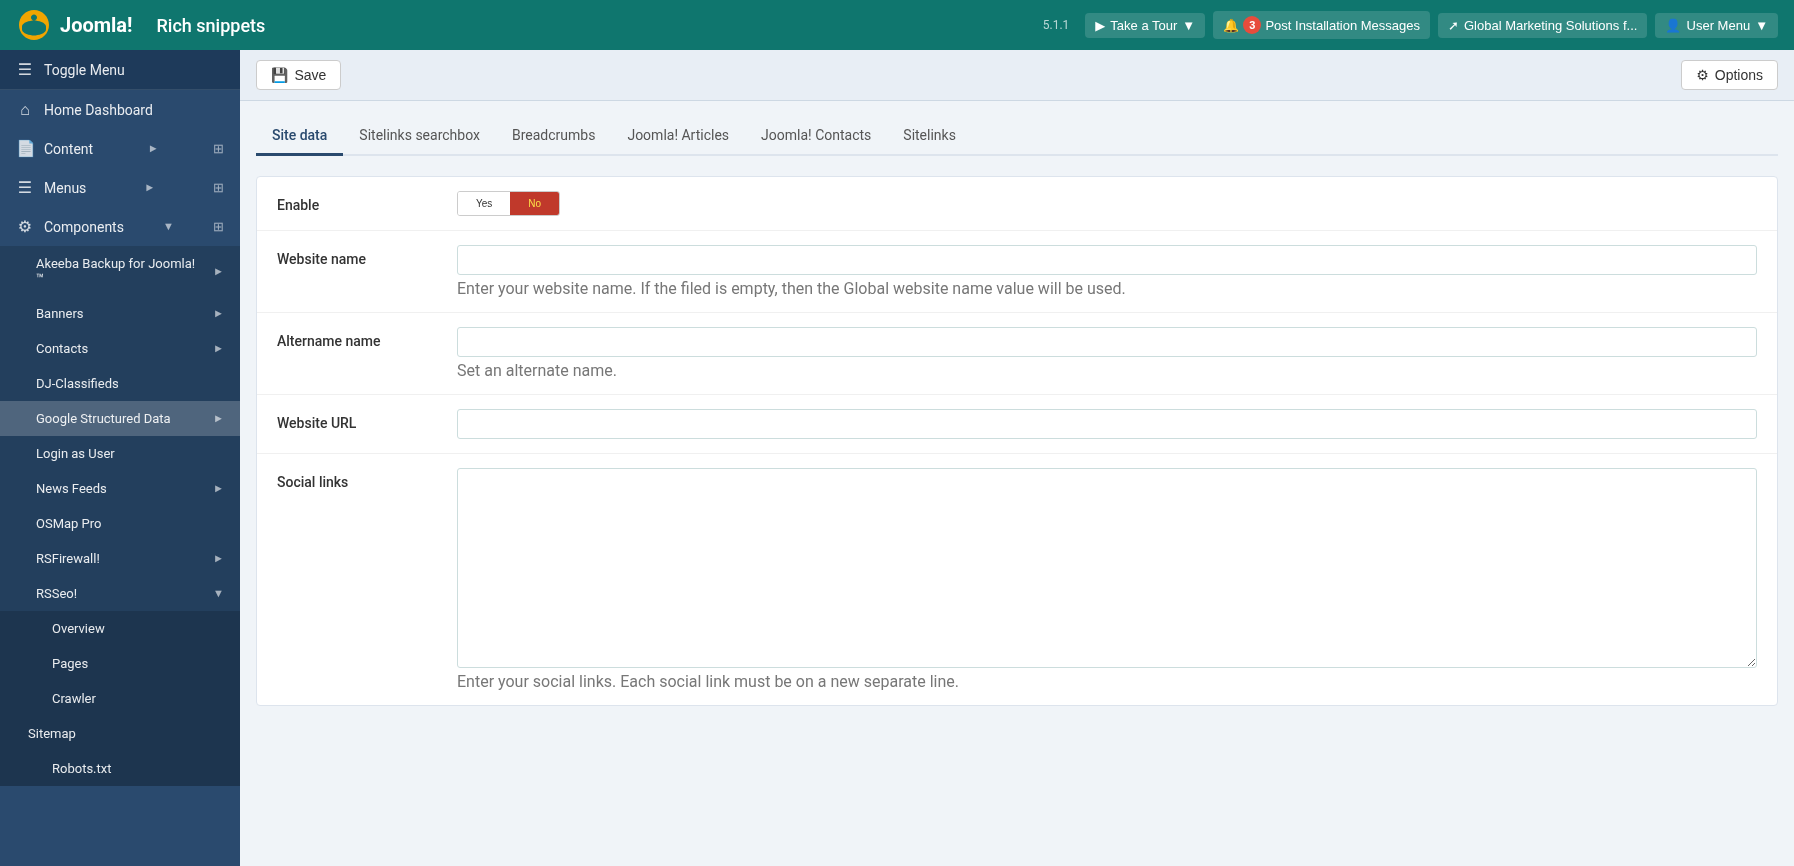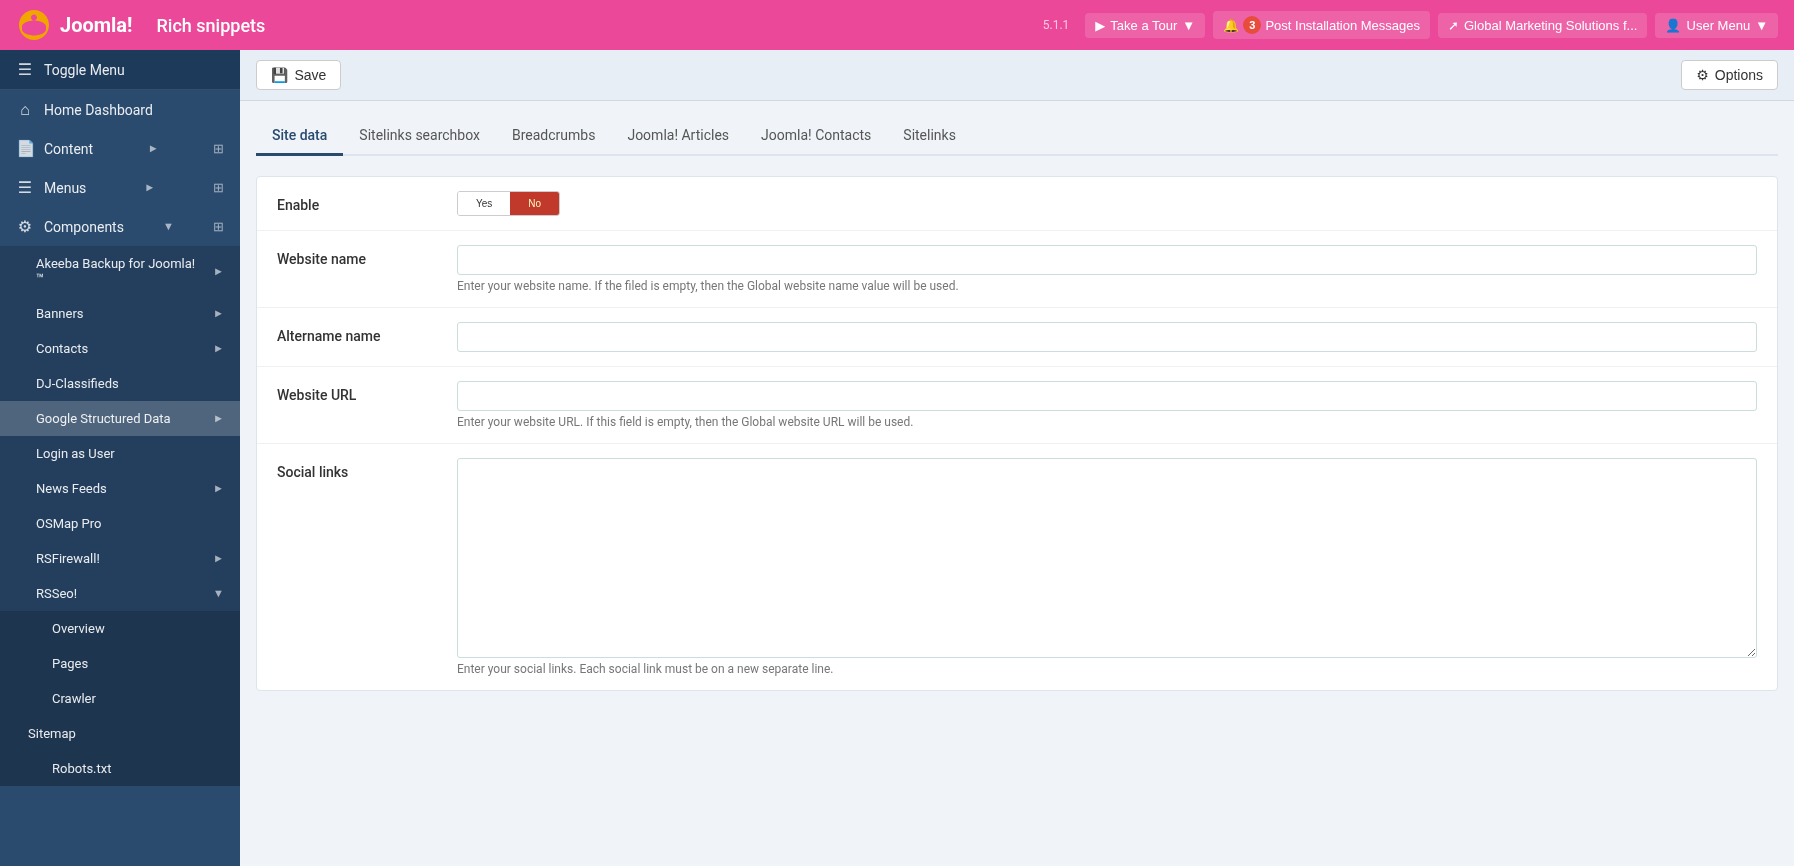--- a/index.html
+++ b/index.html
@@ -1,20 +1,20 @@
 <!DOCTYPE html>
 <html><head>
   <meta charset="utf-8">
   <style>
     * { box-sizing: border-box; margin: 0; padding: 0; }
     body { font-family: -apple-system, BlinkMacSystemFont, 'Segoe UI', Roboto, sans-serif; font-size: 14px; background: #f0f4f8; display: flex; flex-direction: column; height: 866px; overflow: hidden; }
 
     
     .topbar {
-      background: #ec4899;
+      background: #0f766e;
       color: #fff;
       height: 50px;
       display: flex;
       align-items: center;
       padding: 0 16px;
       gap: 12px;
       flex-shrink: 0;
     }
     .topbar-title {
       flex: 1;
@@ -239,21 +239,21 @@
       height: 200px;
       padding: 6px 10px;
       border: 1px solid #cdd;
       border-radius: 3px;
       font-size: 14px;
       color: #333;
       background: #fff;
       resize: vertical;
     }
     .form-hint {
-      font-size: 12px;
+      font-size: 16px;
       color: #777;
     }
 
     
     .toggle-group {
       display: flex;
       border: 1px solid #ccc;
       border-radius: 3px;
       overflow: hidden;
       width: fit-content;
@@ -265,21 +265,21 @@
       font-size: 10px;
       background: #fff;
       color: #333;
     }
     .toggle-btn.active-yes {
       background: #fff;
       color: #333;
     }
     .toggle-btn.active-no {
       background: #c0392b;
-      color: #fef9c3;
+      color: #fde047;
     }
 
     
     .joomla-logo {
       display: flex;
       align-items: center;
       gap: 8px;
       padding: 10px 16px;
       background: #1c3a5e;
       flex-shrink: 0;
@@ -471,28 +471,28 @@
           <div class="form-control-wrap">
             <input type="text" class="form-input" value="" style="">
             <span class="form-hint">Enter your website name. If the filed is empty, then the Global website name value will be used.</span>
           </div>
         </div>
 
         <div class="form-row">
           <div class="form-label">Altername name</div>
           <div class="form-control-wrap">
             <input type="text" class="form-input" value="" style="">
+            <span class="form-hint">Set an alternate name.</span>
           </div>
         </div>
 
         <div class="form-row">
           <div class="form-label">Website URL</div>
           <div class="form-control-wrap">
             <input type="text" class="form-input" value="" style="">
-            <span class="form-hint">Enter your website URL. If this field is empty, then the Global website URL will be used.</span>
           </div>
         </div>
 
         <div class="form-row">
           <div class="form-label">Social links</div>
           <div class="form-control-wrap">
             <textarea class="form-textarea" style=""></textarea>
             <span class="form-hint">Enter your social links. Each social link must be on a new separate line.</span>
           </div>
         </div>

